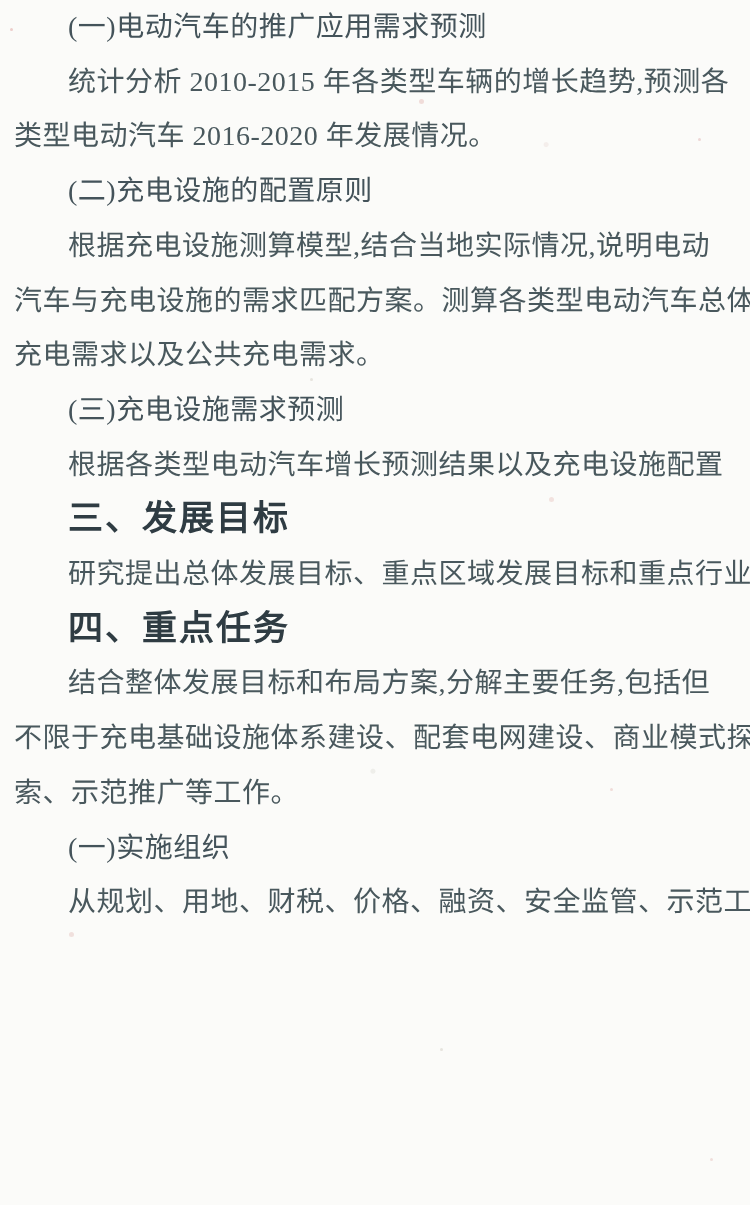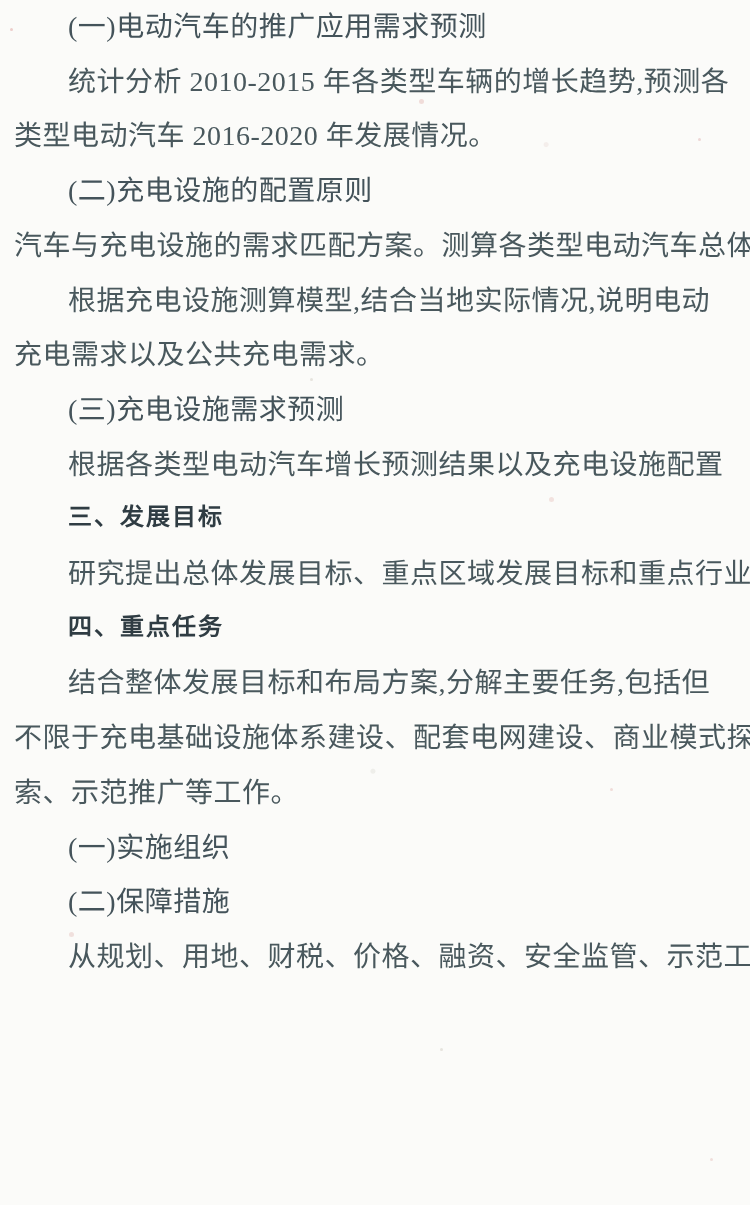--- a/index.html
+++ b/index.html
@@ -51,46 +51,45 @@
   }
   .line {
     white-space: nowrap;
     font-size: 28px;
     line-height: 54.7px;
     letter-spacing: 0.5px;
     color: var(--text);
   }
   .line.indent { padding-left: 54px; }
   .line.heading {
-    font-family: Liberation Mono, monospace;
+    font-family: Liberation Serif, serif;
     font-weight: 700;
-    font-size: 24px;
+    font-size: 35px;
     letter-spacing: 2px;
     color: var(--heading);
   }
   .line.subheading { color: #44535a; }
 </style>
 </head>
 <body>
 
 <div class="page">
   <div class="noise"></div>
   <div class="doc">
       <div class="line subheading indent">(一)电动汽车的推广应用需求预测</div>
       <div class="line body indent">统计分析 2010-2015 年各类型车辆的增长趋势,预测各</div>
       <div class="line body">类型电动汽车 2016-2020 年发展情况。</div>
       <div class="line subheading indent">(二)充电设施的配置原则</div>
+      <div class="line body indent">根据充电设施测算模型,结合当地实际情况,说明电动</div>
       <div class="line body">汽车与充电设施的需求匹配方案。测算各类型电动汽车总体</div>
-      <div class="line body indent">根据充电设施测算模型,结合当地实际情况,说明电动</div>
       <div class="line body">充电需求以及公共充电需求。</div>
       <div class="line subheading indent">(三)充电设施需求预测</div>
       <div class="line body indent">根据各类型电动汽车增长预测结果以及充电设施配置</div>
       <div class="line heading indent">三、发展目标</div>
       <div class="line body indent">研究提出总体发展目标、重点区域发展目标和重点行业</div>
       <div class="line heading indent">四、重点任务</div>
       <div class="line body indent">结合整体发展目标和布局方案,分解主要任务,包括但</div>
       <div class="line body">不限于充电基础设施体系建设、配套电网建设、商业模式探</div>
       <div class="line body">索、示范推广等工作。</div>
       <div class="line subheading indent">(一)实施组织</div>
-      <div class="line subheading indent">(二)保障措施</div>
       <div class="line body indent">从规划、用地、财税、价格、融资、安全监管、示范工</div>
     </div>
 </div>
 
 </body></html>

